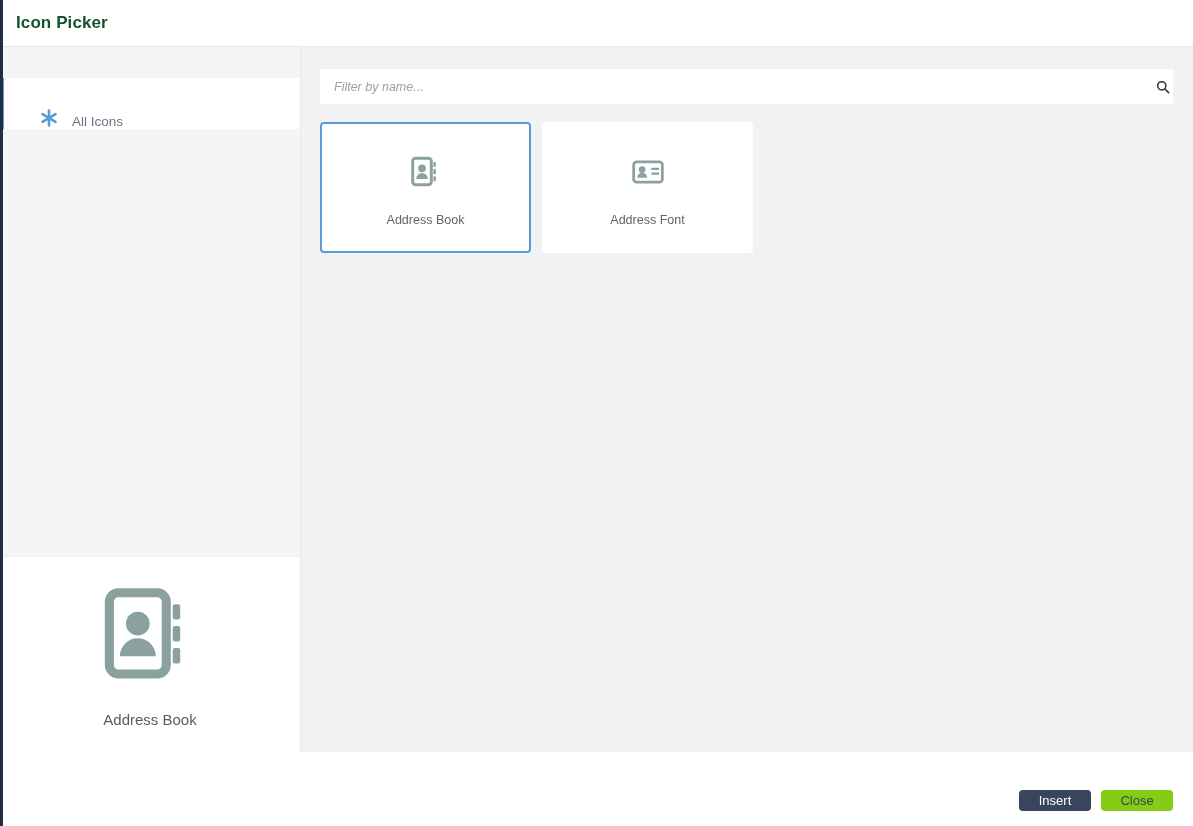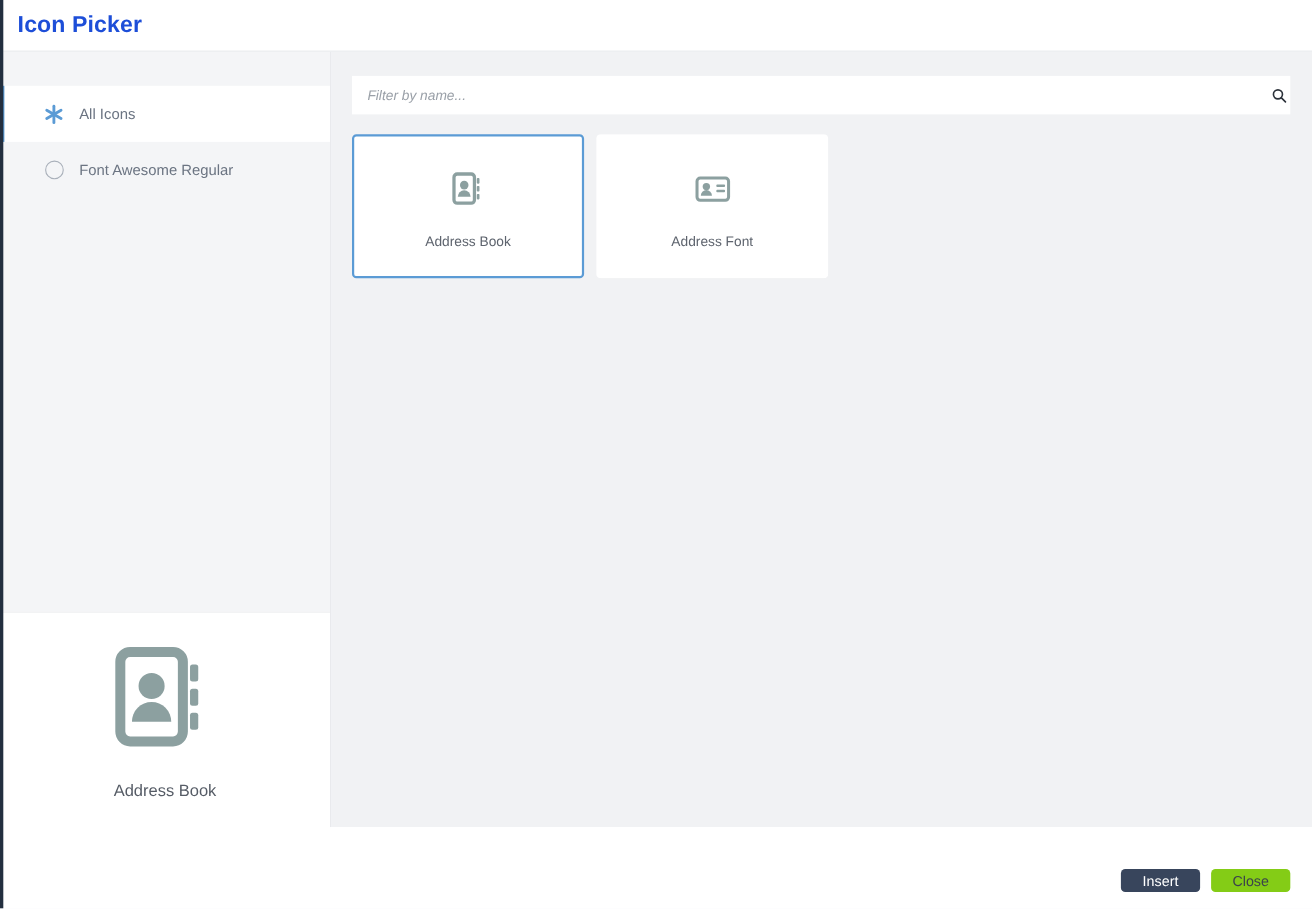--- a/index.html
+++ b/index.html
@@ -35,23 +35,23 @@
     min-height: 47px;
     background: #ffffff;
     border-bottom: 1px solid #e6e8eb;
     display: flex;
     align-items: center;
     padding-left: 16px;
     position: relative;
     z-index: 20;
   }
   .header-title {
-    font-size: 21px;
+    font-size: 17px;
     font-weight: bold;
-    color: #1d4ed8;
+    color: #14532d;
     letter-spacing: 0.1px;
   }
 
   
   .body {
     flex: 1;
     display: flex;
     min-height: 0;
     position: relative;
   }
@@ -74,20 +74,21 @@
     display: flex;
     align-items: center;
     padding-left: 38px;
     position: relative;
     cursor: pointer;
     color: #6b7482;
     font-size: 13.5px;
   }
   .side-item.active {
     background: #ffffff;
+    align-items: flex-end;
   }
   .side-item.active::before {
     content: "";
     position: absolute;
     left: 0;
     top: 0;
     bottom: 0;
     width: 4px;
     background: #5b9bd5;
   }
@@ -266,26 +267,20 @@
               <g stroke="currentColor" stroke-width="2.6" stroke-linecap="round">
                 <line x1="10" y1="2.5" x2="10" y2="17.5"></line>
                 <line x1="3.5" y1="6.2" x2="16.5" y2="13.8"></line>
                 <line x1="3.5" y1="13.8" x2="16.5" y2="6.2"></line>
               </g>
             </svg>
           </span>
           <span class="side-label">All Icons</span>
         </div>
 
-        <div class="side-item">
-          <span class="side-icon">
-            <span class="circle-icon"></span>
-          </span>
-          <span class="side-label">Font Awesome Regular</span>
-        </div>
 
       </div>
 
       <div class="sidebar-spacer"></div>
 
       <div class="preview">
         <div class="preview-icon">
           <svg width="104" height="104" viewBox="0 0 64 64">
             <g fill="none" stroke="#8ca0a0" stroke-width="5.6">
               <rect x="7" y="6" width="35" height="50" rx="5.5"></rect>

